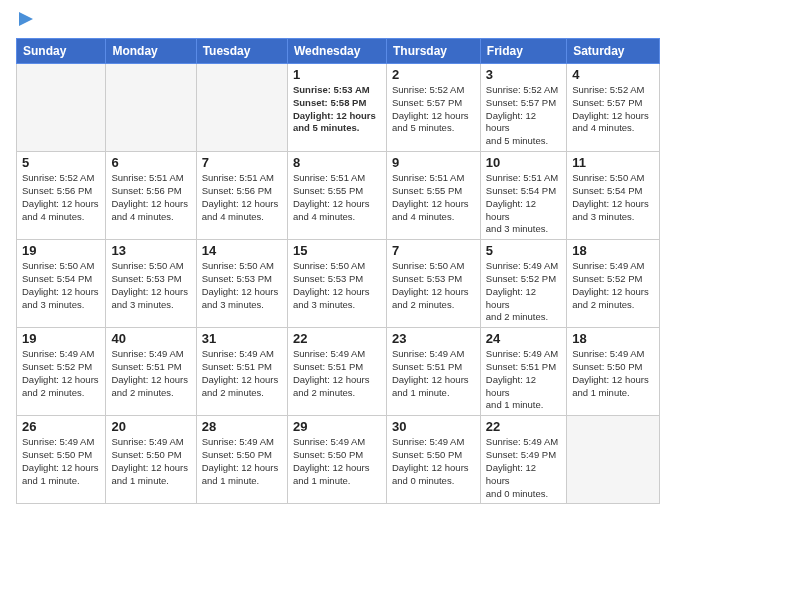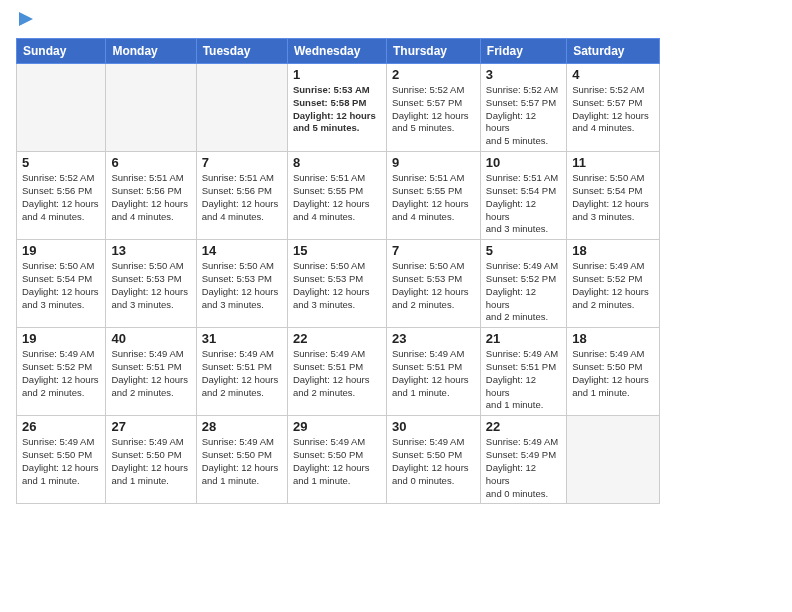--- a/index.html
+++ b/index.html
@@ -297,21 +297,21 @@
 and 2 minutes.</div>
           </td>
           <td>
             <span class="day-num">23</span>
             <div class="cell-text" style="white-space: pre-line;">Sunrise: 5:49 AM
 Sunset: 5:51 PM
 Daylight: 12 hours
 and 1 minute.</div>
           </td>
           <td>
-            <span class="day-num">21</span>
+            <span class="day-num">24</span>
             <div class="cell-text" style="white-space: pre-line;">Sunrise: 5:49 AM
 Sunset: 5:51 PM
 Daylight: 12 hours
 and 1 minute.</div>
           </td>
           <td>
             <span class="day-num">18</span>
             <div class="cell-text" style="white-space: pre-line;">Sunrise: 5:49 AM
 Sunset: 5:50 PM
 Daylight: 12 hours
@@ -320,21 +320,21 @@
         </tr>
         <tr>
           <td>
             <span class="day-num">26</span>
             <div class="cell-text" style="white-space: pre-line;">Sunrise: 5:49 AM
 Sunset: 5:50 PM
 Daylight: 12 hours
 and 1 minute.</div>
           </td>
           <td>
-            <span class="day-num">27</span>
+            <span class="day-num">20</span>
             <div class="cell-text" style="white-space: pre-line;">Sunrise: 5:49 AM
 Sunset: 5:50 PM
 Daylight: 12 hours
 and 1 minute.</div>
           </td>
           <td>
             <span class="day-num">28</span>
             <div class="cell-text" style="white-space: pre-line;">Sunrise: 5:49 AM
 Sunset: 5:50 PM
 Daylight: 12 hours

